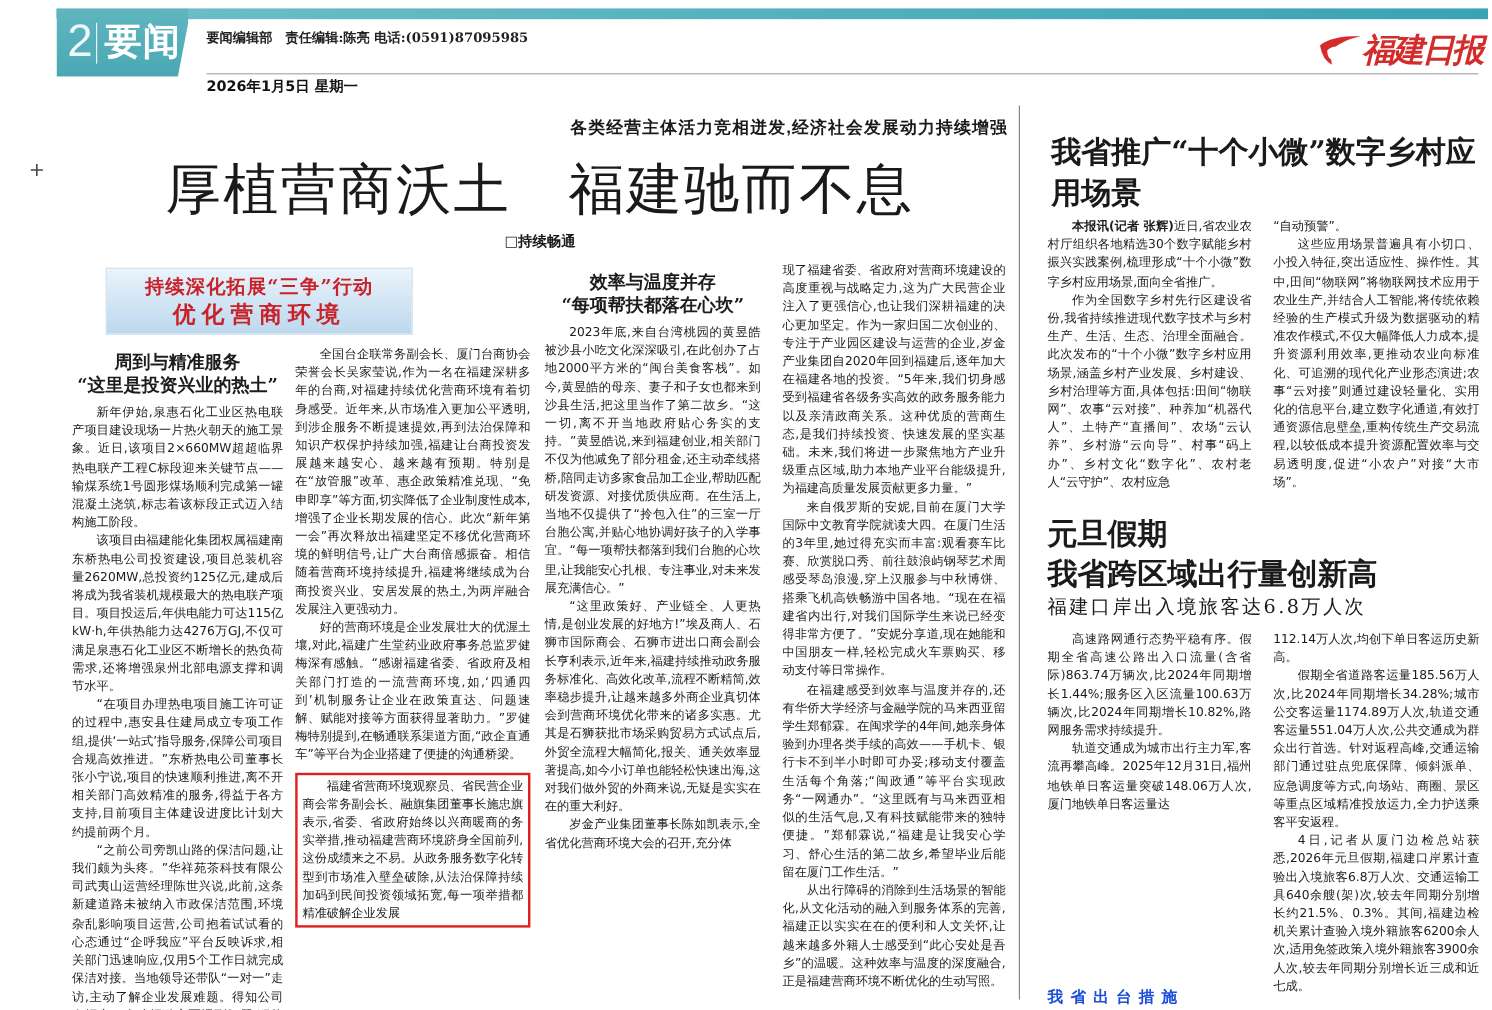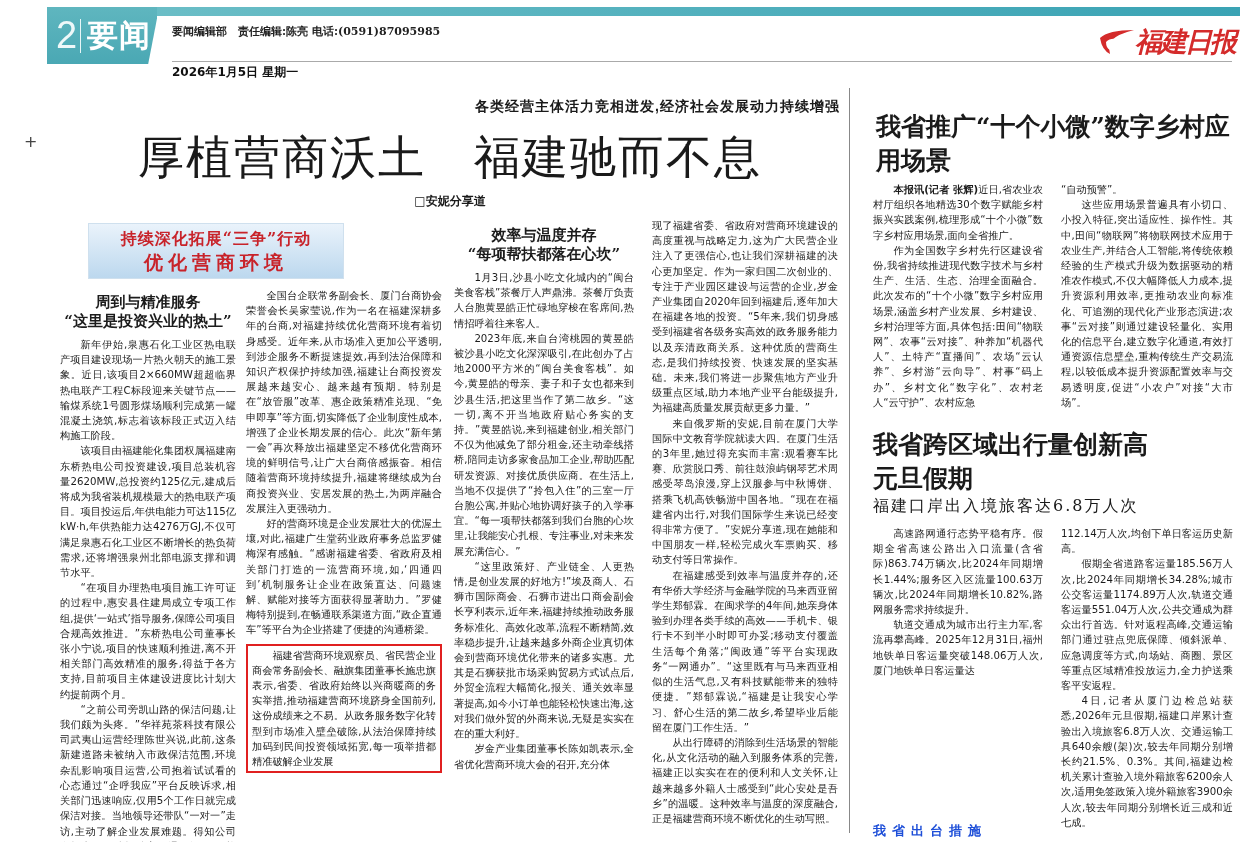--- a/index.html
+++ b/index.html
@@ -59,21 +59,21 @@
 <div class="abs rule-top"></div>
 <svg class="abs" style="left:1098px;top:28px;" width="38" height="28" viewBox="0 0 38 28">
   <path d="M2 10 Q10 2 36 2 Q20 6 14 12 Q10 18 12 26 Q4 22 2 10 Z" fill="#d42b2b"></path>
   <path d="M8 14 Q12 10 18 11 Q12 14 12 22 Q8 20 8 14 Z" fill="#ffffff"></path>
 </svg>
 <div class="abs logo-text">福建日报</div>
 <div class="abs crosshair">+</div>
 
 <div class="abs kicker">各类经营主体活力竞相迸发,经济社会发展动力持续增强</div>
 <div class="abs headline">厚植营商沃土　福建驰而不息</div>
-<div class="abs byline">□安妮分享道</div>
+<div class="abs byline">□持续畅通</div>
 
 <div class="abs banner">
   <div class="banner-line1">持续深化拓展“三争”行动</div>
   <div class="banner-line2">优化营商环境</div>
 </div>
 
 <div class="abs col col1">
   <div class="subhead">
     <div>周到与精准服务</div>
     <div>“这里是投资兴业的热土”</div>
@@ -90,21 +90,20 @@
   <div class="boxed" style="margin-top:6px;">
     <p>福建省营商环境观察员、省民营企业商会常务副会长、融旗集团董事长施忠旗表示,省委、省政府始终以兴商暖商的务实举措,推动福建营商环境跻身全国前列,这份成绩来之不易。从政务服务数字化转型到市场准入壁垒破除,从法治保障持续加码到民间投资领域拓宽,每一项举措都精准破解企业发展</p>
   </div>
 </div>
 
 <div class="abs col col3">
   <div class="subhead" style="margin-top:8px;">
     <div>效率与温度并存</div>
     <div>“每项帮扶都落在心坎”</div>
   </div>
-  <p>1月3日,沙县小吃文化城内的“闽台美食客栈”茶餐厅人声鼎沸。茶餐厅负责人台胞黄昱皓正忙碌地穿梭在客席间,热情招呼着往来客人。</p>
   <p>2023年底,来自台湾桃园的黄昱皓被沙县小吃文化深深吸引,在此创办了占地2000平方米的“闽台美食客栈”。如今,黄昱皓的母亲、妻子和子女也都来到沙县生活,把这里当作了第二故乡。“这一切,离不开当地政府贴心务实的支持。”黄昱皓说,来到福建创业,相关部门不仅为他减免了部分租金,还主动牵线搭桥,陪同走访多家食品加工企业,帮助匹配研发资源、对接优质供应商。在生活上,当地不仅提供了“拎包入住”的三室一厅台胞公寓,并贴心地协调好孩子的入学事宜。“每一项帮扶都落到我们台胞的心坎里,让我能安心扎根、专注事业,对未来发展充满信心。”</p>
   <p>“这里政策好、产业链全、人更热情,是创业发展的好地方!”埃及商人、石狮市国际商会、石狮市进出口商会副会长亨利表示,近年来,福建持续推动政务服务标准化、高效化改革,流程不断精简,效率稳步提升,让越来越多外商企业真切体会到营商环境优化带来的诸多实惠。尤其是石狮获批市场采购贸易方式试点后,外贸全流程大幅简化,报关、通关效率显著提高,如今小订单也能轻松快速出海,这对我们做外贸的外商来说,无疑是实实在在的重大利好。</p>
   <p>岁金产业集团董事长陈如凯表示,全省优化营商环境大会的召开,充分体</p>
 </div>
 
 <div class="abs col col4">
   <p class="noindent">现了福建省委、省政府对营商环境建设的高度重视与战略定力,这为广大民营企业注入了更强信心,也让我们深耕福建的决心更加坚定。作为一家归国二次创业的、专注于产业园区建设与运营的企业,岁金产业集团自2020年回到福建后,逐年加大在福建各地的投资。“5年来,我们切身感受到福建省各级务实高效的政务服务能力以及亲清政商关系。这种优质的营商生态,是我们持续投资、快速发展的坚实基础。未来,我们将进一步聚焦地方产业升级重点区域,助力本地产业平台能级提升,为福建高质量发展贡献更多力量。”</p>
   <p>来自俄罗斯的安妮,目前在厦门大学国际中文教育学院就读大四。在厦门生活的3年里,她过得充实而丰富:观看赛车比赛、欣赏脱口秀、前往鼓浪屿钢琴艺术周感受琴岛浪漫,穿上汉服参与中秋博饼、搭乘飞机高铁畅游中国各地。“现在在福建省内出行,对我们国际学生来说已经变得非常方便了。”安妮分享道,现在她能和中国朋友一样,轻松完成火车票购买、移动支付等日常操作。</p>
   <p>在福建感受到效率与温度并存的,还有华侨大学经济与金融学院的马来西亚留学生郑郁霖。在闽求学的4年间,她亲身体验到办理各类手续的高效——手机卡、银行卡不到半小时即可办妥;移动支付覆盖生活每个角落;“闽政通”等平台实现政务“一网通办”。“这里既有与马来西亚相似的生活气息,又有科技赋能带来的独特便捷。”郑郁霖说,“福建是让我安心学习、舒心生活的第二故乡,希望毕业后能留在厦门工作生活。”</p>
   <p>从出行障碍的消除到生活场景的智能化,从文化活动的融入到服务体系的完善,福建正以实实在在的便利和人文关怀,让越来越多外籍人士感受到“此心安处是吾乡”的温暖。这种效率与温度的深度融合,正是福建营商环境不断优化的生动写照。</p>
@@ -116,22 +115,22 @@
 <div class="abs col r-col1">
   <p><span class="lead">本报讯(记者 张辉)</span><span>近日,省农业农村厅组织各地精选30个数字赋能乡村振兴实践案例,梳理形成“十个小微”数字乡村应用场景,面向全省推广。</span></p>
   <p>作为全国数字乡村先行区建设省份,我省持续推进现代数字技术与乡村生产、生活、生态、治理全面融合。此次发布的“十个小微”数字乡村应用场景,涵盖乡村产业发展、乡村建设、乡村治理等方面,具体包括:田间“物联网”、农事“云对接”、种养加“机器代人”、土特产“直播间”、农场“云认养”、乡村游“云向导”、村事“码上办”、乡村文化“数字化”、农村老人“云守护”、农村应急</p>
 </div>
 <div class="abs col r-col2">
   <p class="noindent">“自动预警”。</p>
   <p>这些应用场景普遍具有小切口、小投入特征,突出适应性、操作性。其中,田间“物联网”将物联网技术应用于农业生产,并结合人工智能,将传统依赖经验的生产模式升级为数据驱动的精准农作模式,不仅大幅降低人力成本,提升资源利用效率,更推动农业向标准化、可追溯的现代化产业形态演进;农事“云对接”则通过建设轻量化、实用化的信息平台,建立数字化通道,有效打通资源信息壁垒,重构传统生产交易流程,以较低成本提升资源配置效率与交易透明度,促进“小农户”对接“大市场”。</p>
 </div>
 
 <div class="abs r-title2">
+  <div>元旦假期</div>
   <div>我省跨区域出行量创新高</div>
-  <div>元旦假期</div>
 </div>
 <div class="abs r-sub2">福建口岸出入境旅客达6.8万人次</div>
 <div class="abs col r-col3">
   <p>高速路网通行态势平稳有序。假期全省高速公路出入口流量(含省际)863.74万辆次,比2024年同期增长1.44%;服务区入区流量100.63万辆次,比2024年同期增长10.82%,路网服务需求持续提升。</p>
   <p>轨道交通成为城市出行主力军,客流再攀高峰。2025年12月31日,福州地铁单日客运量突破148.06万人次,厦门地铁单日客运量达</p>
 </div>
 <div class="abs col r-col4">
   <p class="noindent">112.14万人次,均创下单日客运历史新高。</p>
   <p>假期全省道路客运量185.56万人次,比2024年同期增长34.28%;城市公交客运量1174.89万人次,轨道交通客运量551.04万人次,公共交通成为群众出行首选。针对返程高峰,交通运输部门通过驻点兜底保障、倾斜派单、应急调度等方式,向场站、商圈、景区等重点区域精准投放运力,全力护送乘客平安返程。</p>
   <p>4日,记者从厦门边检总站获悉,2026年元旦假期,福建口岸累计查验出入境旅客6.8万人次、交通运输工具640余艘(架)次,较去年同期分别增长约21.5%、0.3%。其间,福建边检机关累计查验入境外籍旅客6200余人次,适用免签政策入境外籍旅客3900余人次,较去年同期分别增长近三成和近七成。</p>

